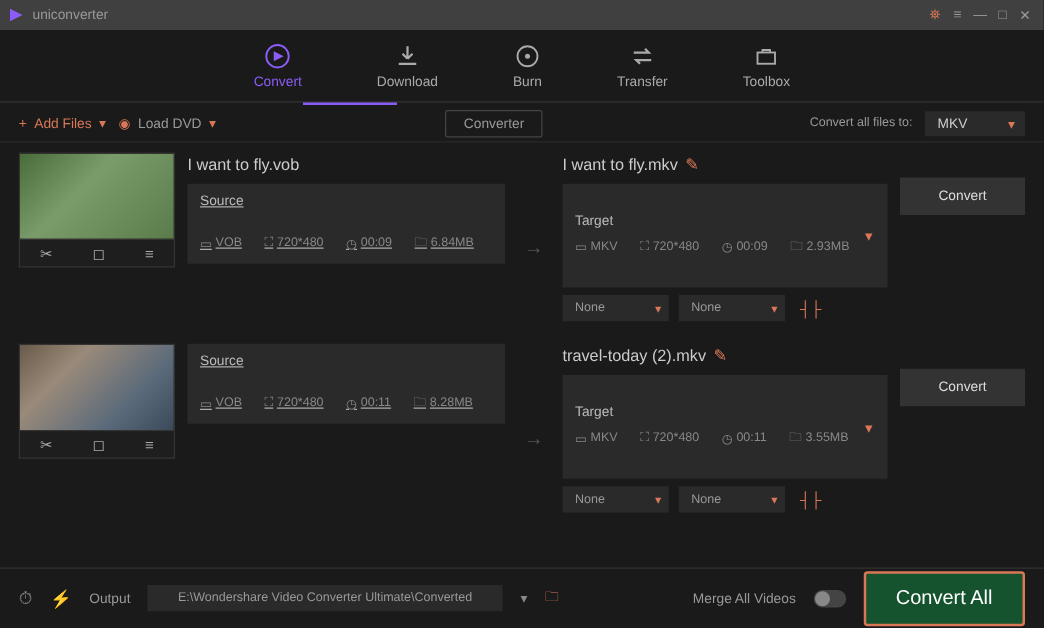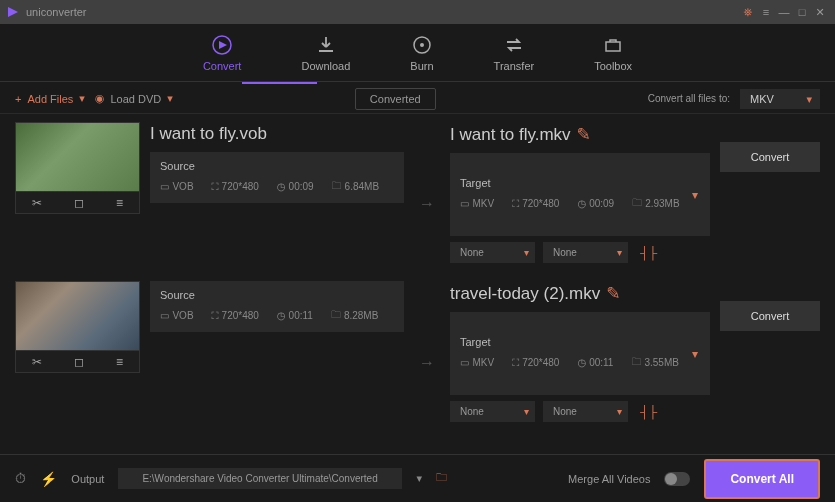--- a/index.html
+++ b/index.html
@@ -33,23 +33,23 @@
 .file-list { flex: 1; overflow: auto; padding: 8px 15px; display: flex; flex-direction: column; gap: 18px; }
 .file-row { display: flex; gap: 10px; align-items: stretch; }
 
 .thumb-col { width: 125px; display: flex; flex-direction: column; }
 .thumb { width: 125px; height: 70px; background: linear-gradient(135deg, #4a6b3a 0%, #7a9b6a 40%, #5a7b4a 100%); position: relative; border: 1px solid #333; }
 .thumb2 { width: 125px; height: 70px; background: linear-gradient(135deg, #6a5a4a 0%, #9a8a7a 30%, #5a6a7a 70%, #3a4a5a 100%); position: relative; border: 1px solid #333; }
 .thumb-tools { display: flex; justify-content: space-around; align-items: center; height: 22px; background: #1e1e1e; border: 1px solid #333; border-top: none; }
 .thumb-tools span { color: #aaa; cursor: pointer; font-size: 12px; }
 
 .info-col { flex: 1; display: flex; flex-direction: column; gap: 6px; }
-.fname { color: #ccc; font-size: 17px; padding: 2px 0; display: flex; align-items: center; gap: 6px; }
+.fname { color: #ccc; font-size: 13px; padding: 2px 0; display: flex; align-items: center; gap: 6px; }
 .fname .edit { color: #d97757; cursor: pointer; }
-.src-box { background: #2a2a2a; padding: 8px 10px; display: flex; flex-direction: column; gap: 6px; }
+.src-box { background: #2a2a2a; padding: 8px 10px; display: flex; flex-direction: column; gap: 19px; text-decoration: underline; }
 .src-label { color: #bbb; font-size: 11px; }
 .meta-row { display: flex; gap: 18px; color: #888; font-size: 10px; align-items: center; }
 .meta-row .mi { display: flex; align-items: center; gap: 3px; }
 
 .arrow-col { width: 26px; display: flex; align-items: center; justify-content: center; color: #555; font-size: 16px; padding-top: 18px; }
 
 .target-col { width: 260px; display: flex; flex-direction: column; gap: 6px; }
 .tgt-box { background: #2a2a2a; padding: 24px 10px; display: flex; flex-direction: column; gap: 6px; position: relative; }
 .tgt-chevron { position: absolute; right: 12px; top: 50%; transform: translateY(-50%); color: #d97757; font-size: 12px; cursor: pointer; }
 .dd-row { display: flex; gap: 8px; align-items: center; }
@@ -62,21 +62,21 @@
 
 
 .bottombar { height: 48px; border-top: 1px solid #333; display: flex; align-items: center; padding: 0 15px; gap: 14px; }
 .bb-icon { color: #888; font-size: 14px; cursor: pointer; }
 .bb-label { color: #999; font-size: 11px; }
 .bb-path { background: #2a2a2a; color: #999; padding: 5px 24px; font-size: 10px; width: 284px; border: none; }
 .bb-folder { color: #d97757; cursor: pointer; }
 .bb-spacer { flex: 1; }
 .toggle { width: 26px; height: 14px; background: #444; border-radius: 7px; position: relative; cursor: pointer; }
 .toggle::after { content: ''; position: absolute; width: 12px; height: 12px; background: #888; border-radius: 50%; top: 1px; left: 1px; }
-.convert-all { background: #8b5cf6; color: #fff; padding: 11px 24px; border: 2px solid #d97757; border-radius: 3px; cursor: pointer; font-size: 12px; font-weight: bold; }
+.convert-all { background: #14532d; color: #fff; padding: 11px 24px; border: 2px solid #d97757; border-radius: 3px; cursor: pointer; font-size: 16px; }
 
 svg { display: block; }
 </style>
 </head>
 <body>
 
 <div class="titlebar">
   <span class="logo">
     <svg width="14" height="14" viewBox="0 0 14 14">
         <polygon points="2,2 12,7 2,12" fill="#8b5cf6"></polygon>
@@ -144,21 +144,21 @@
     <span>Add Files</span>
     <span>▾</span>
   </div>
   <div class="tb-btn">
     <span>◉</span>
     <span style="color:#999">Load DVD</span>
     <span>▾</span>
   </div>
   <span class="tb-spacer"></span>
   <div class="seg">
-    <div class="seg-btn">Converted</div>
+    <div class="seg-btn">Converter</div>
   </div>
   <span class="tb-spacer"></span>
   <span class="conv-label">Convert all files to:</span>
   <div class="fmt-dd">MKV</div>
 </div>
 
 <div class="file-list">
 
   <div class="file-row">
     <div class="thumb-col">

